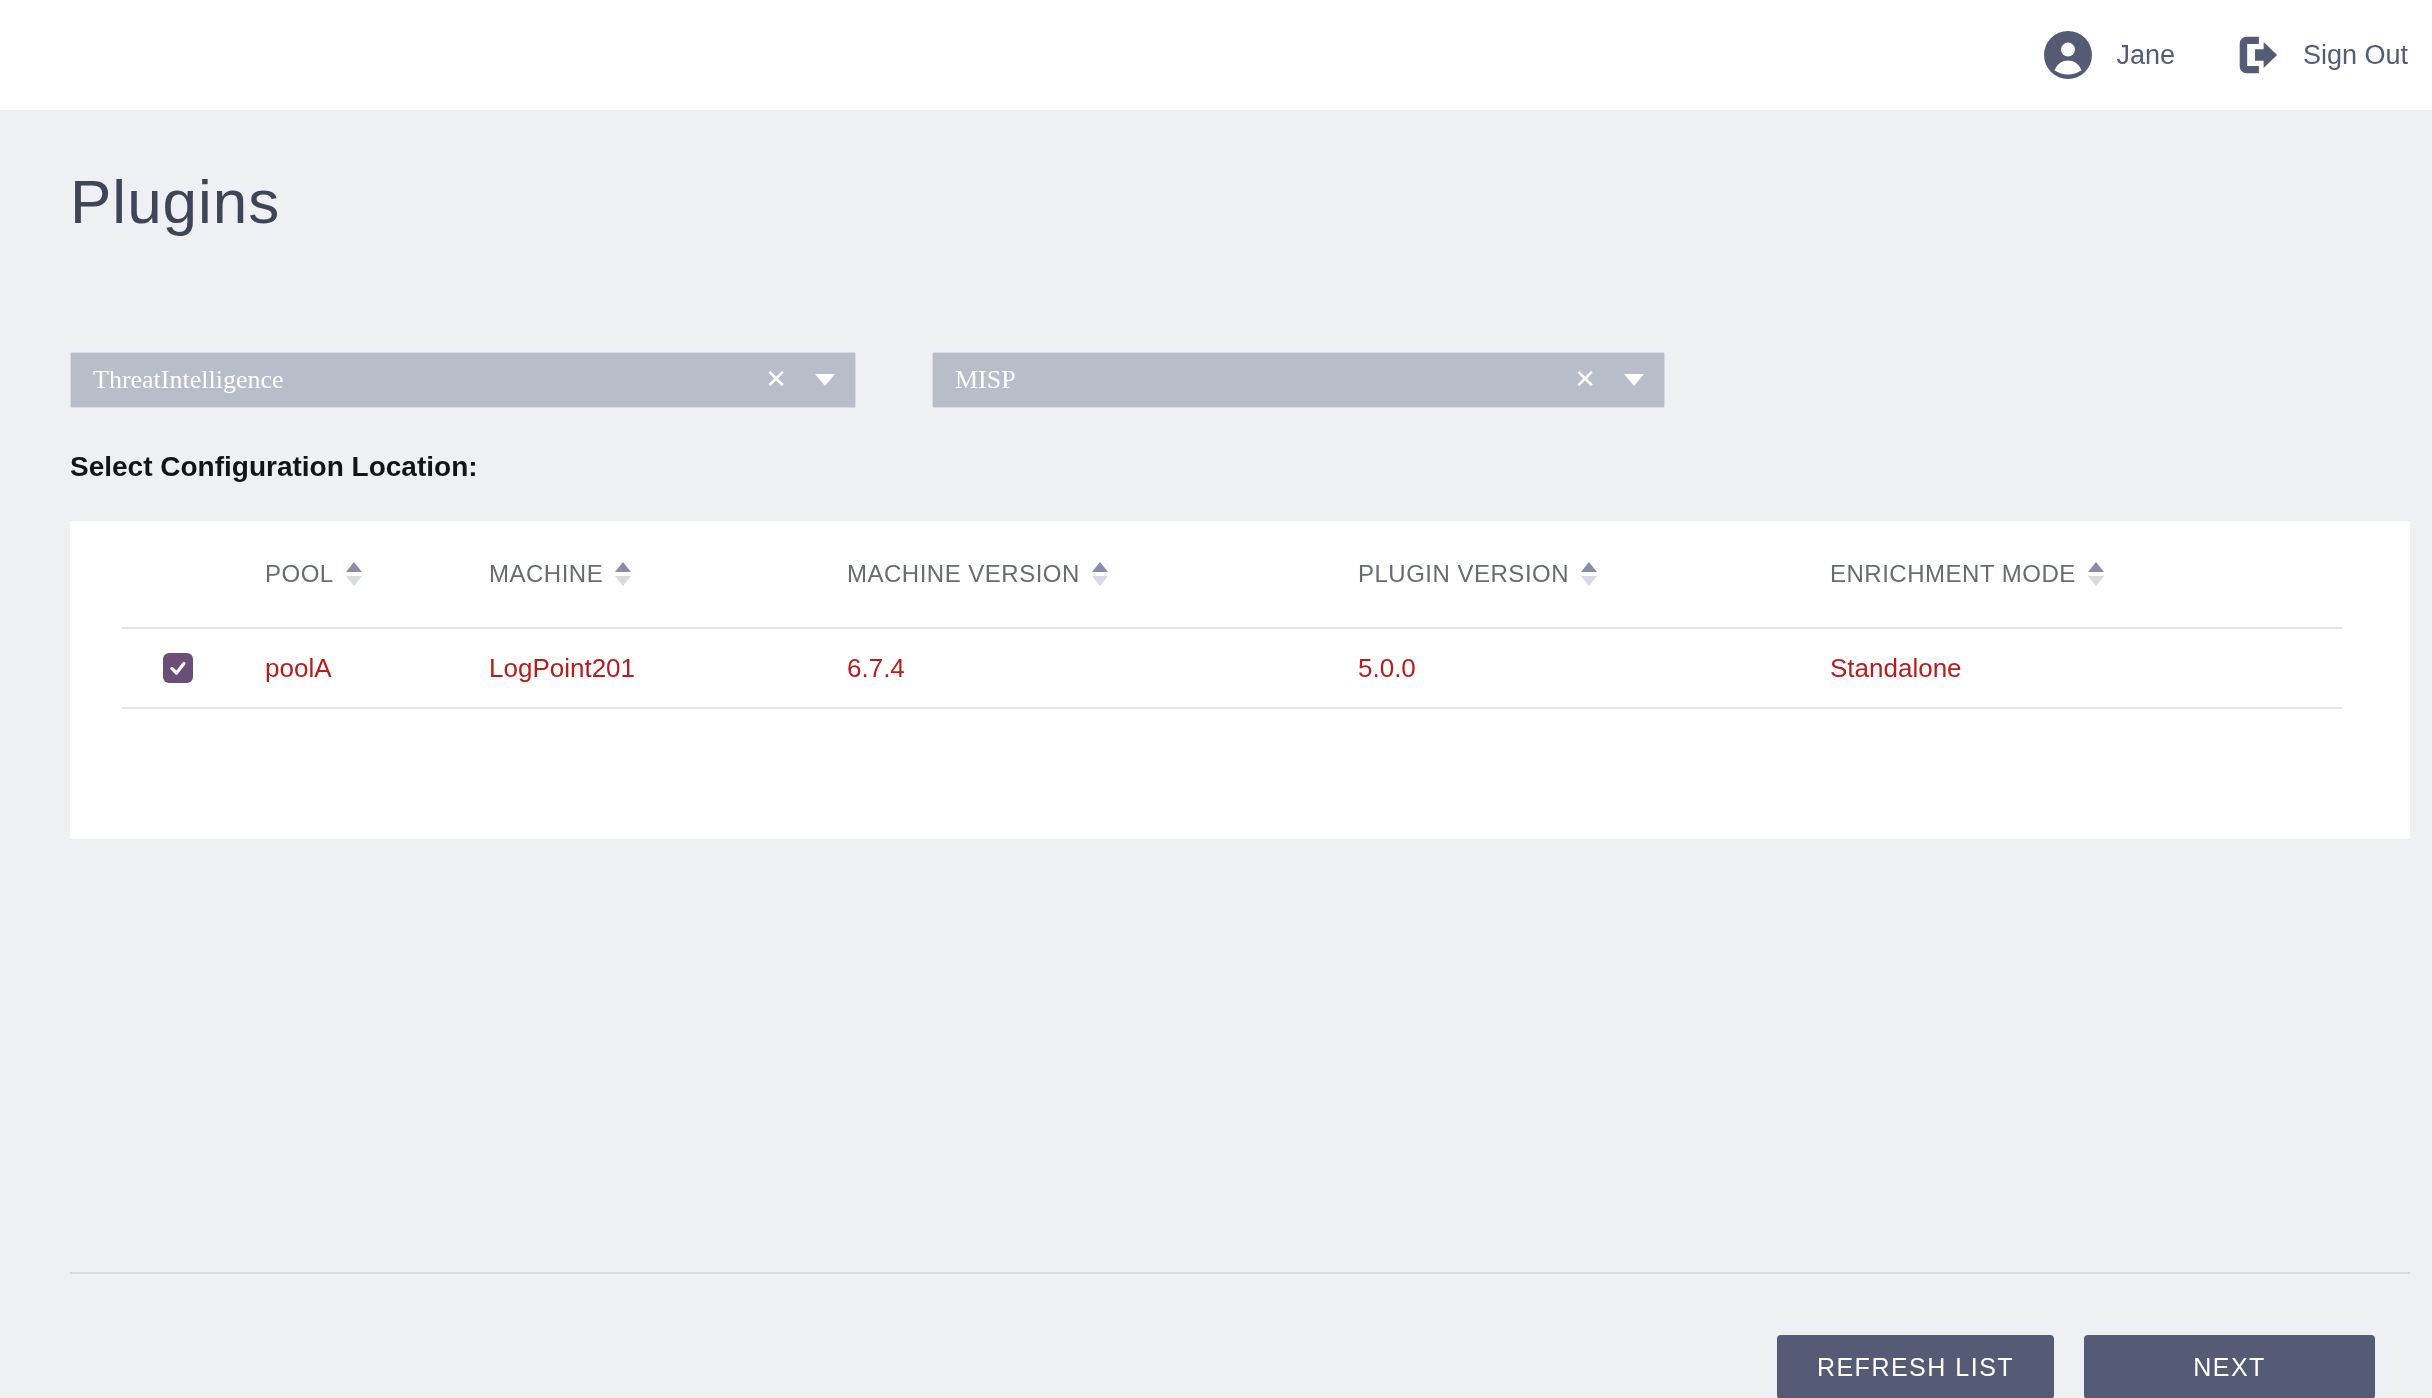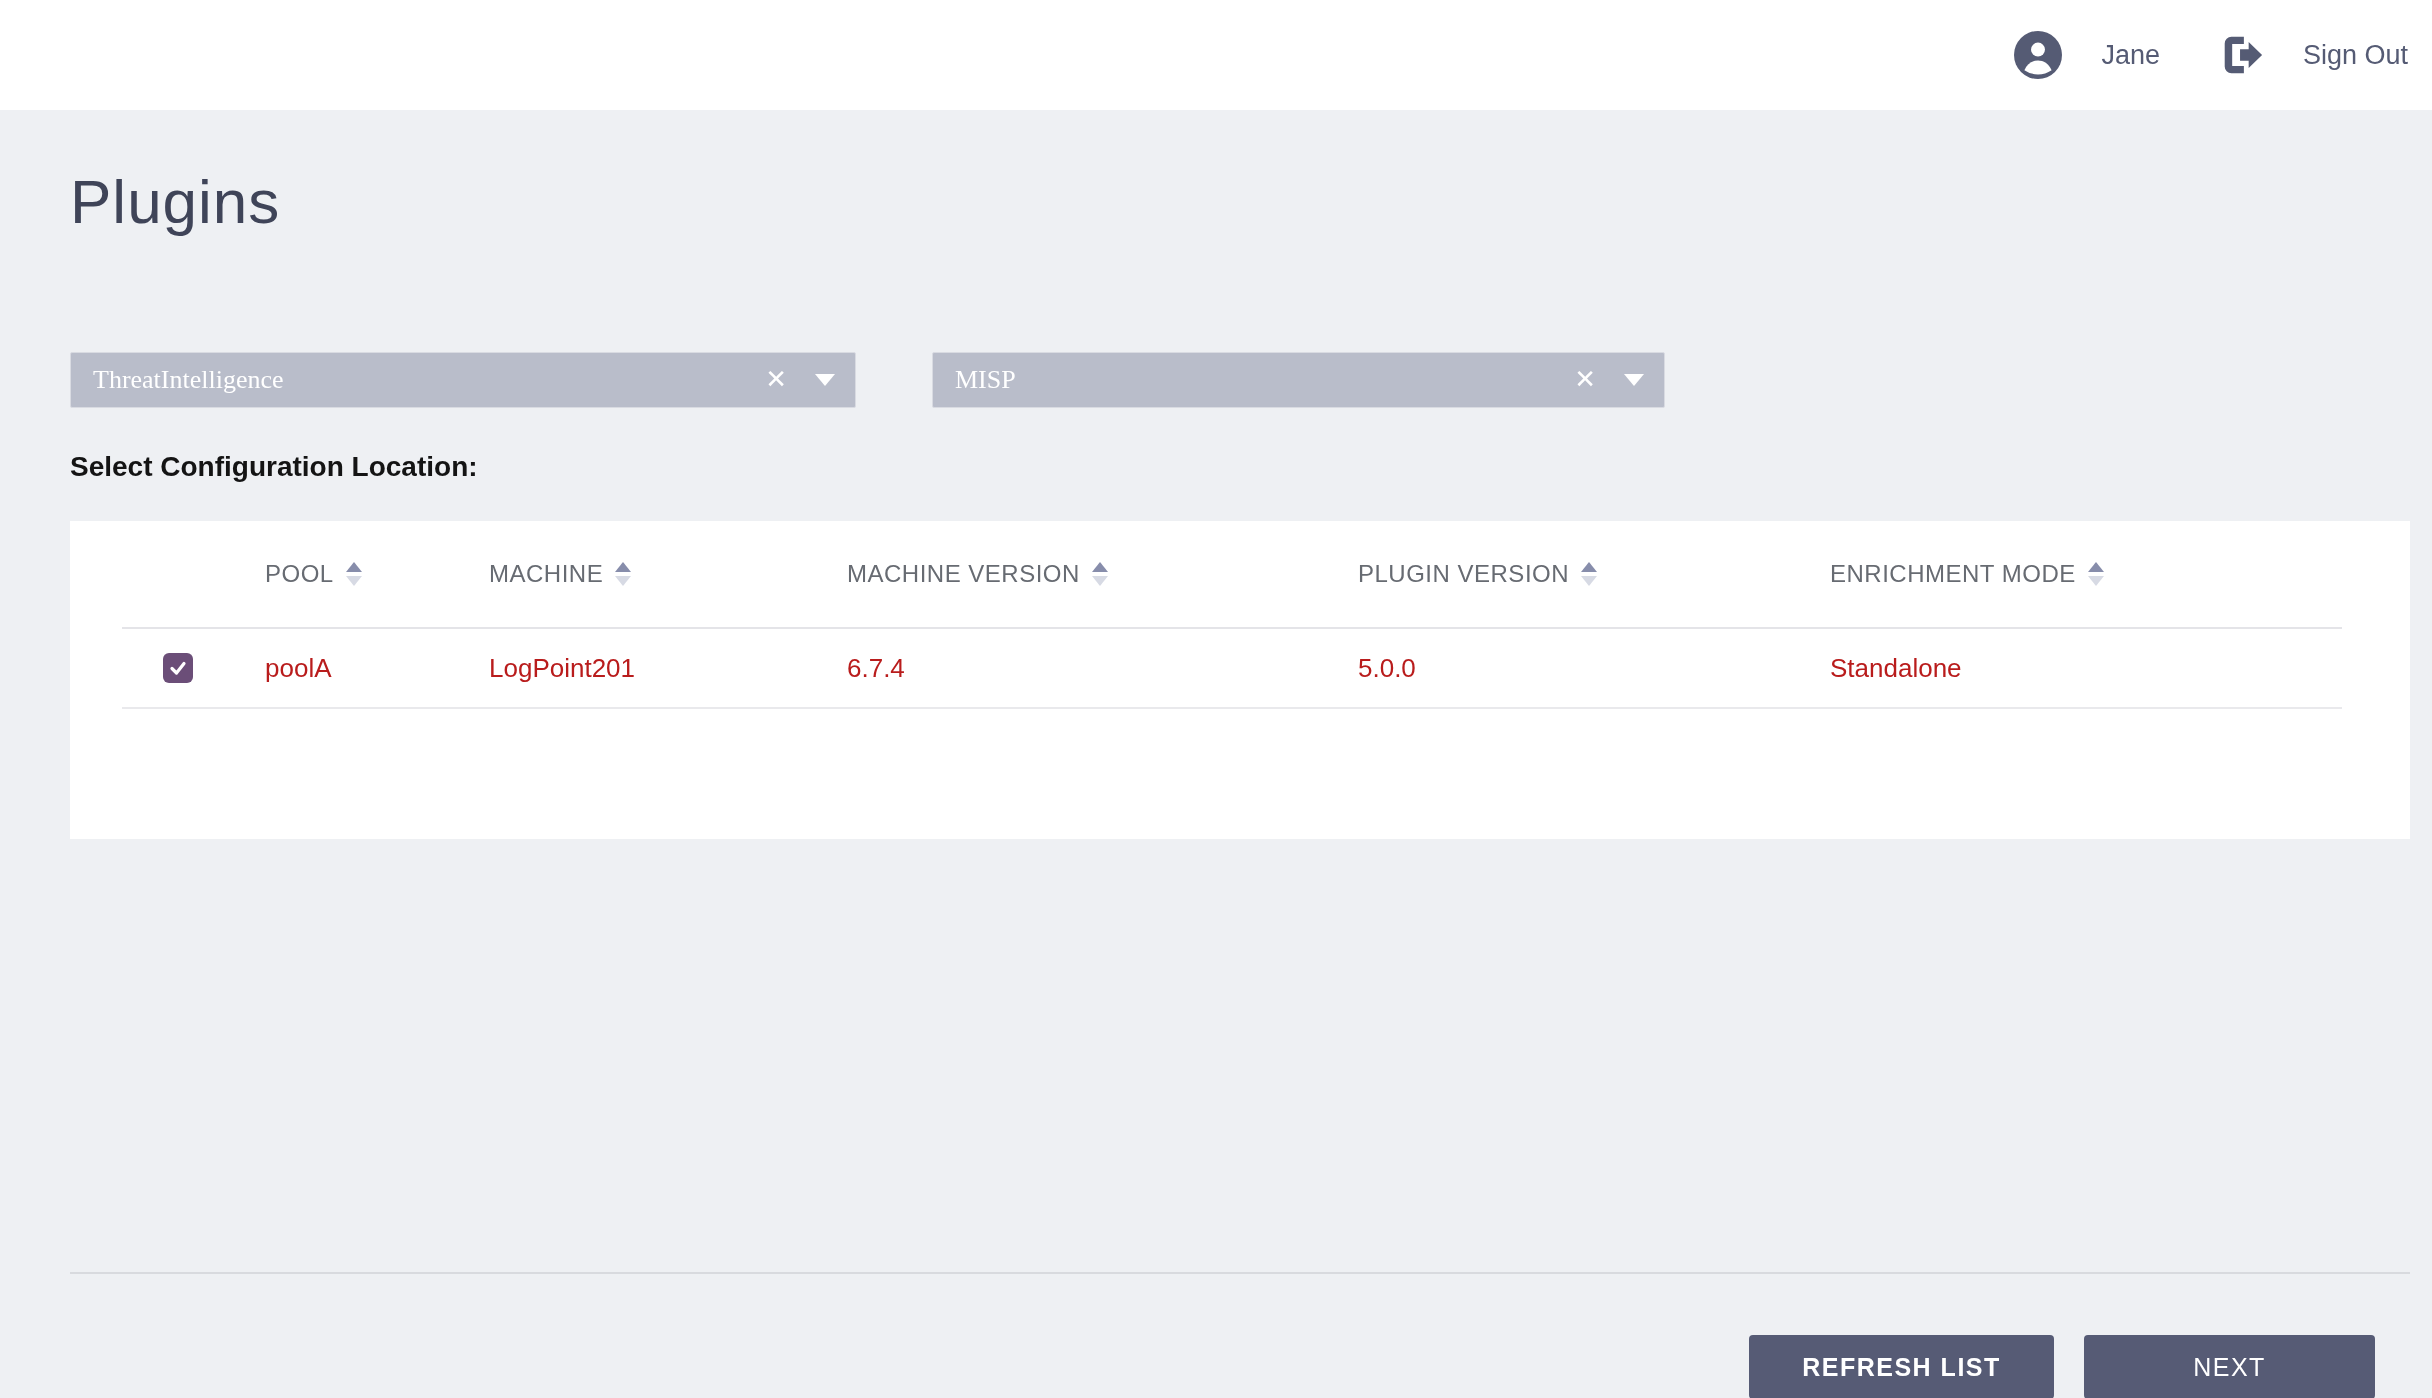--- a/index.html
+++ b/index.html
@@ -9,21 +9,21 @@
     background:#eef0f3;
     color:#3f4458;
     overflow:hidden;
   }
   
   .topbar {
     height:110px; background:#ffffff;
     display:flex; align-items:center; justify-content:flex-end;
     padding-right:24px; gap:58px;
   }
-  .user-chip, .signout-chip { display:flex; align-items:center; gap:39px; cursor:default; }
+  .user-chip, .signout-chip { display:flex; align-items:center; gap:24px; cursor:default; }
   .user-chip .label, .signout-chip .label { font-size:27px; color:#555b74; }
   .icon-svg { display:block; }
   
   .content { padding:0 22px 0 70px; }
   .page-title {
     margin-top:55px;
     font-size:62px; font-weight:300; letter-spacing:1px; color:#3f4458; line-height:74px;
   }
   
   .filters { margin-top:113px; display:flex; gap:76px;font-family:Liberation Serif, serif; }
@@ -63,21 +63,21 @@
     cursor:pointer;
   }
   
   .page-divider { margin-top:433px; border-top:2px solid #d8dade; }
   .actions { margin-top:61px; display:flex; justify-content:flex-end; gap:30px; padding-right:35px; }
   .btn {
     height:64px; background:#565b75; color:#ffffff; border:none; border-radius:4px;
     font-family:"Liberation Sans", sans-serif;
     font-size:25px; letter-spacing:1.5px; cursor:pointer;
   }
-  .btn.refresh { width:305px;font-weight:bold; }
+  .btn.refresh { width:277px; }
   .btn.next { width:291px; }
 </style>
 </head>
 <body>
 
 <header class="topbar">
   <div class="user-chip">
     <span>
       <svg class="icon-svg" width="48" height="48" viewBox="0 0 24 24">
         <circle cx="12" cy="12" r="12" fill="#555b74"></circle>

